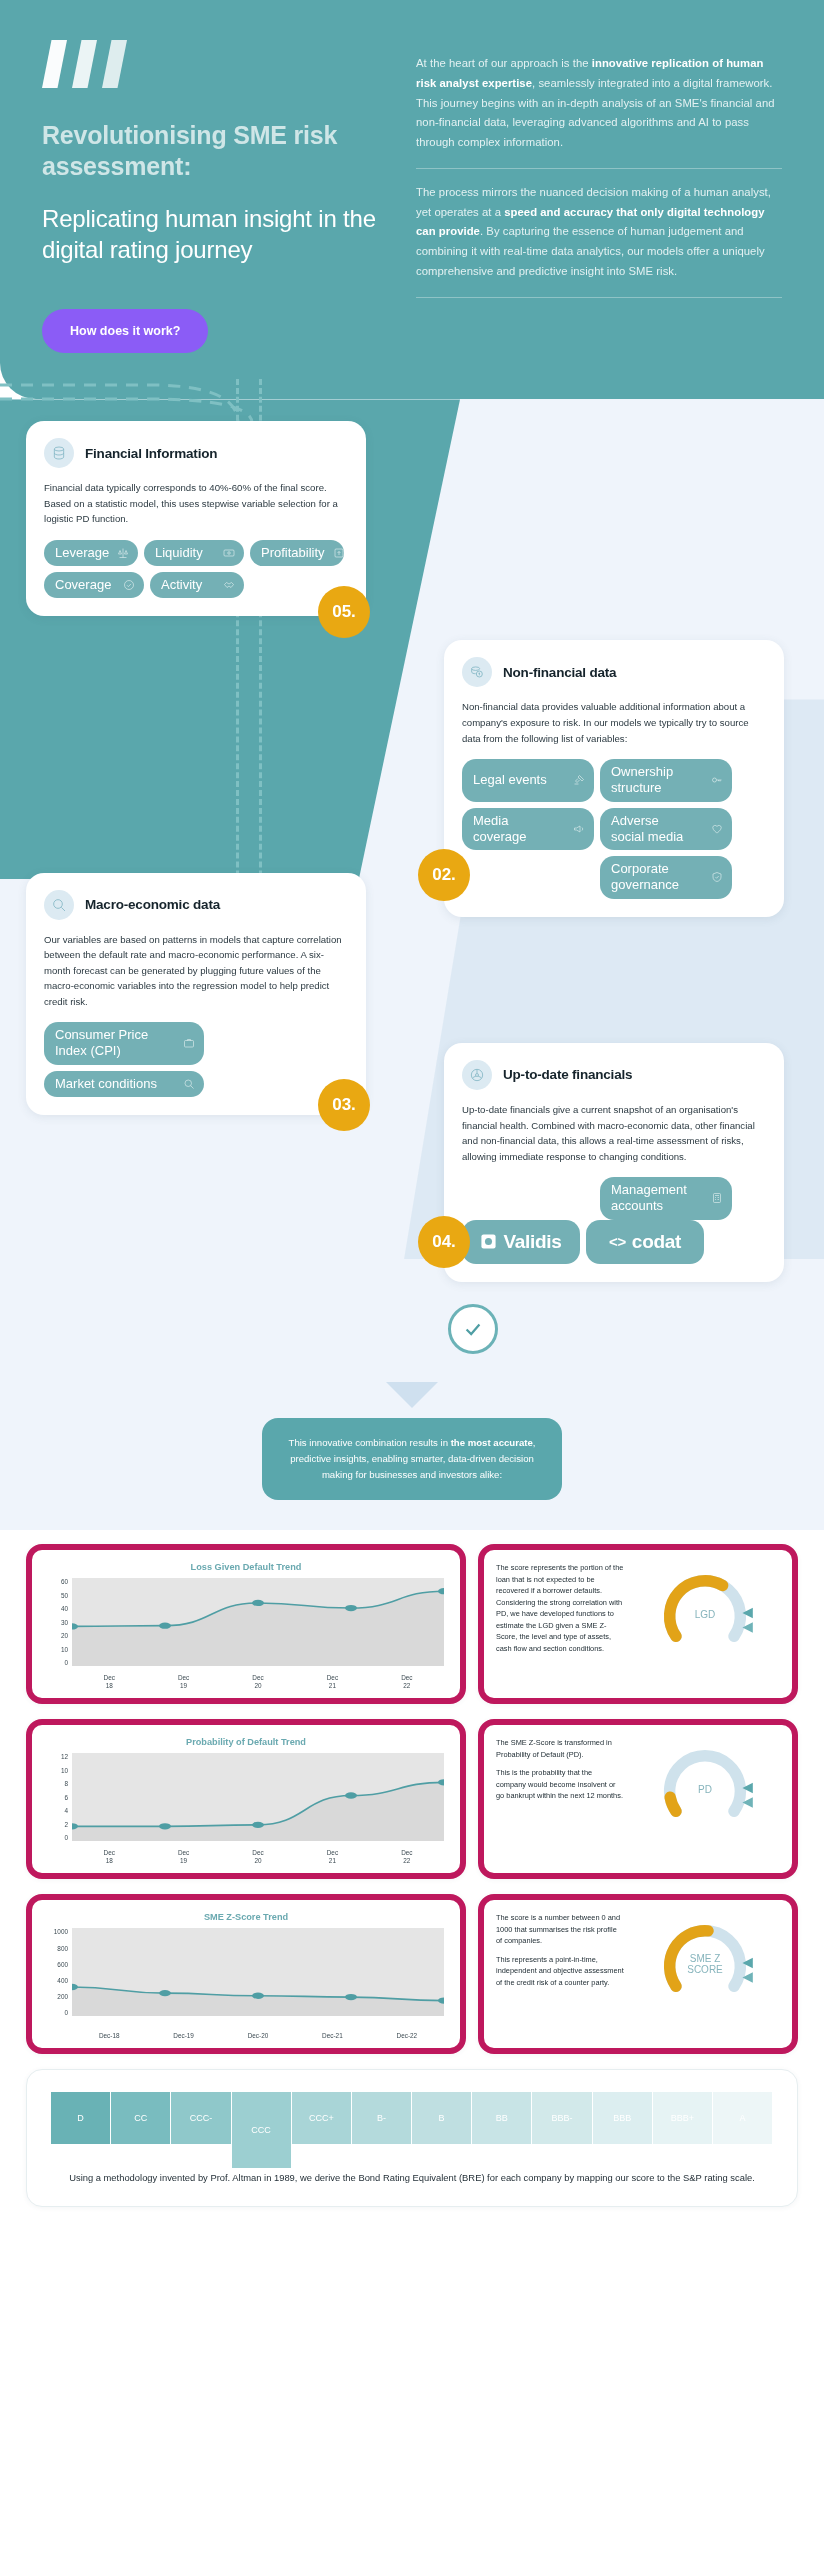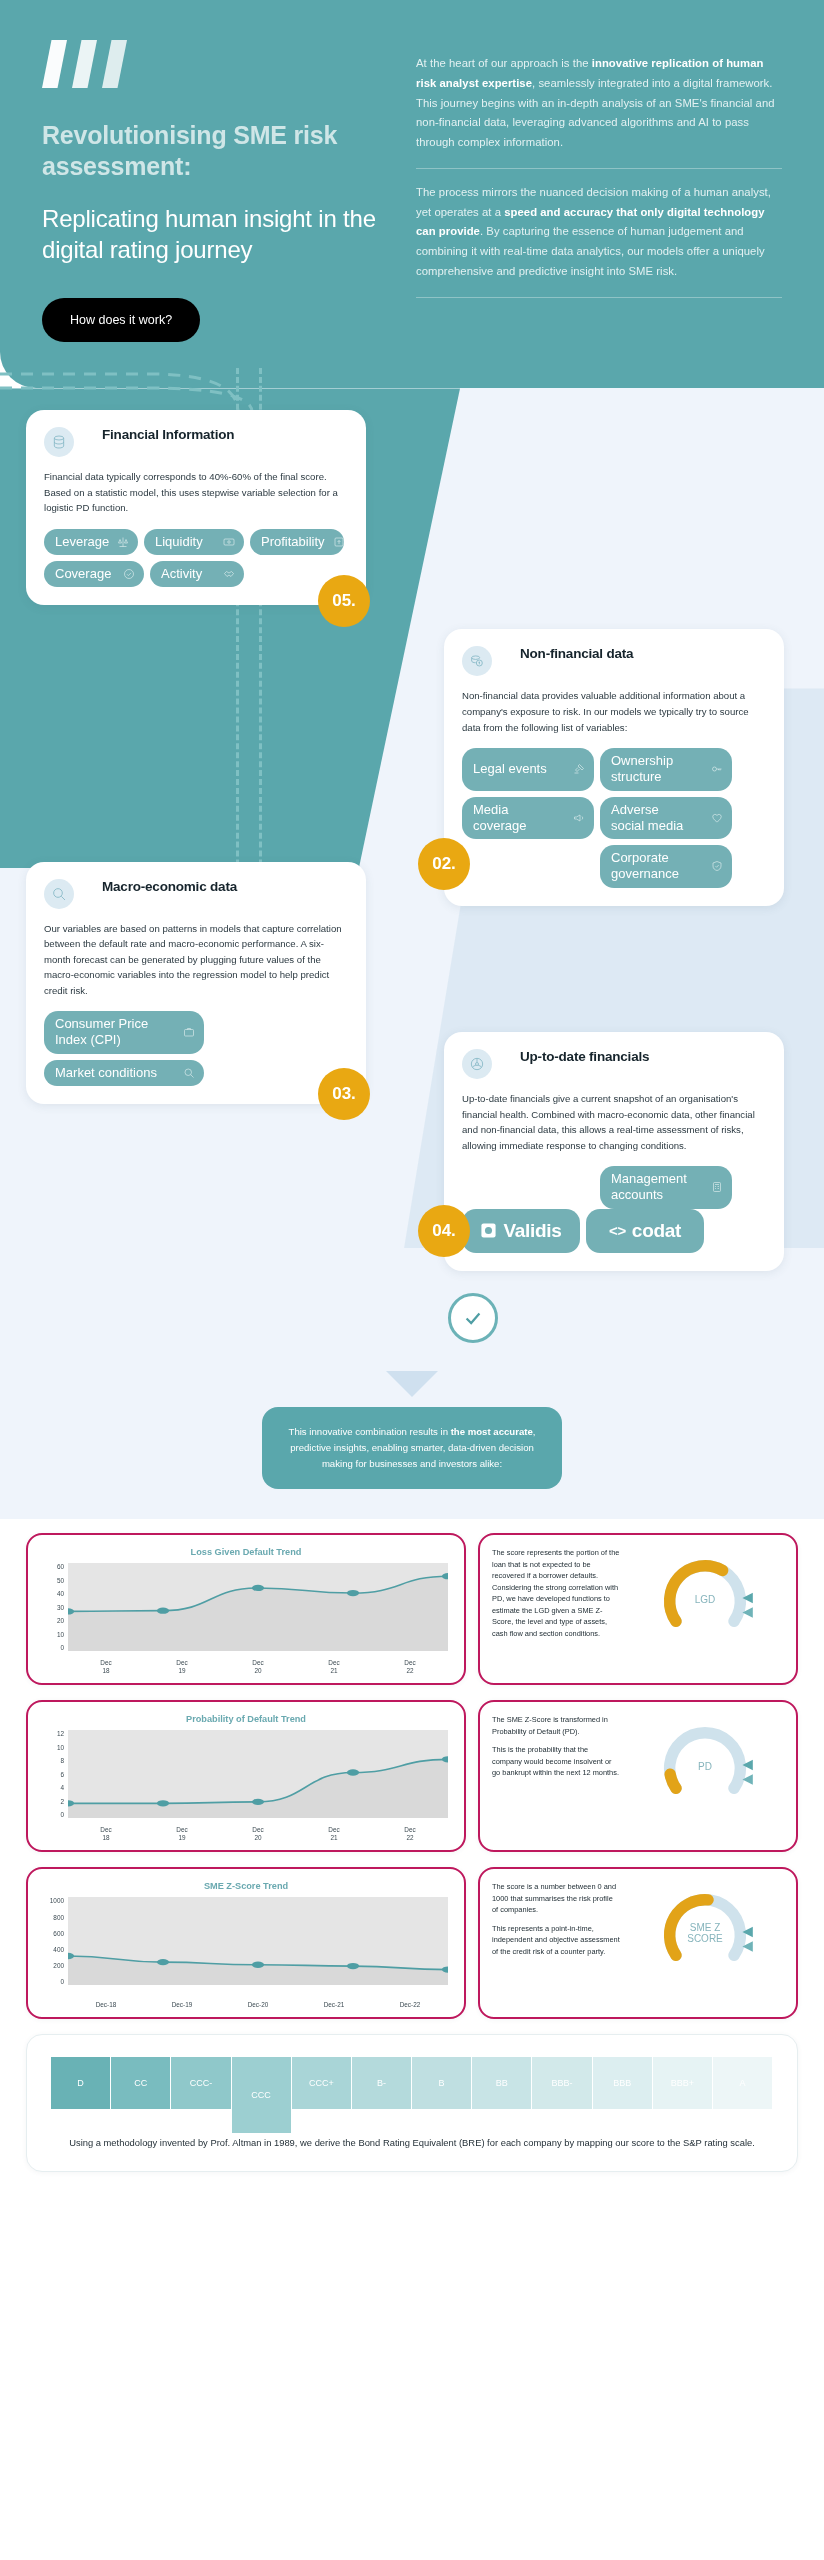--- a/index.html
+++ b/index.html
@@ -36,23 +36,23 @@
 
   .hero-title {
     font-size: 25px; font-weight: 700; line-height: 1.22;
     color: #cfe6e7; letter-spacing: -.2px; margin-bottom: 22px;
   }
   .hero-sub {
     font-size: 24px; font-weight: 400; line-height: 1.3;
     color: #ffffff; letter-spacing: -.2px;
   }
   .cta {
-    display: inline-block; margin-top: 33px;
-    background: #000000; color: #ffffff;
-    font-size: 12.5px; font-weight: 400;
+    display: inline-block; margin-top: 44px;
+    background: #8b5cf6; color: #ffffff;
+    font-size: 12.5px; font-weight: 700;
     padding: 15px 28px; border: none; border-radius: 26px; cursor: pointer;
     font-family: "Liberation Sans", sans-serif;
   }
 
   .hero-p {
     color: #e3f1f2; font-size: 11.3px; line-height: 1.75; letter-spacing: .05px;
   }
   .hero-p b { color: #ffffff; font-weight: 700; }
   .hero-div { height: 1px; background: rgba(255,255,255,.32); margin: 15px 0 14px 0; }
 
@@ -89,21 +89,21 @@
 
   .card {
     position: relative;
     background: #ffffff; border-radius: 18px;
     box-shadow: 0 2px 10px rgba(60,90,110,.10);
     padding: 17px 18px 18px 18px;
   }
   .card.left  { width: 340px; }
   .card.right { width: 340px; margin-left: 418px; }
 
-  .card-head { display: flex; gap: 28px; margin-bottom: 12px; }
+  .card-head { display: flex; align-items: center; gap: 11px; margin-bottom: 12px; }
   .card-icon {
     width: 30px; height: 30px; border-radius: 50%;
     background: #dceaf2; display: flex; align-items: center; justify-content: center;
     flex: none;
   }
   .card-icon svg { width: 16px; height: 16px; stroke: #87b8c6; fill: none; stroke-width: 1.3; }
   .card-title { font-size: 13.5px; font-weight: 700; color: #16242c; letter-spacing: -.2px; }
   .card-body { font-size: 9.6px; line-height: 1.62; color: #2c3a42; margin-bottom: 13px; }
 
   .chips { display: flex; flex-wrap: wrap; gap: 6px; }
@@ -153,21 +153,21 @@
     margin: 10px auto 0 auto; width: 300px;
     background: #5aa7ac; color: #ffffff; border-radius: 16px;
     padding: 17px 22px; font-size: 9.6px; line-height: 1.7;
   }
   .banner b { font-weight: 700; }
 
   
   .charts { background: #ffffff; padding: 14px 26px 0 26px; }
   .crow { display: flex; gap: 12px; margin-bottom: 15px; }
   .panel {
-    background: #ffffff; border: 2px solid #be185d; border-radius: 16px;
+    background: #ffffff; border: 6px solid #be185d; border-radius: 16px;
     box-shadow: 0 1px 5px rgba(60,90,110,.06);
   }
   .panel.chart { width: 440px; padding: 12px 10px 8px 10px; }
   .panel.side  { flex: 1; padding: 12px 12px; display: flex; align-items: flex-start; gap: 6px; justify-content: center; }
 
   .chart-title { text-align: center; font-size: 9.2px; font-weight: 700; color: #6aa9b0; margin-bottom: 6px; }
   .plot { position: relative; height: 112px; }
   .ylabels { position: absolute; left: 0; top: 0; height: 88px; width: 26px;
              display: flex; flex-direction: column; justify-content: space-between;
              font-size: 6.4px; color: #3c4a52; text-align: right; }

